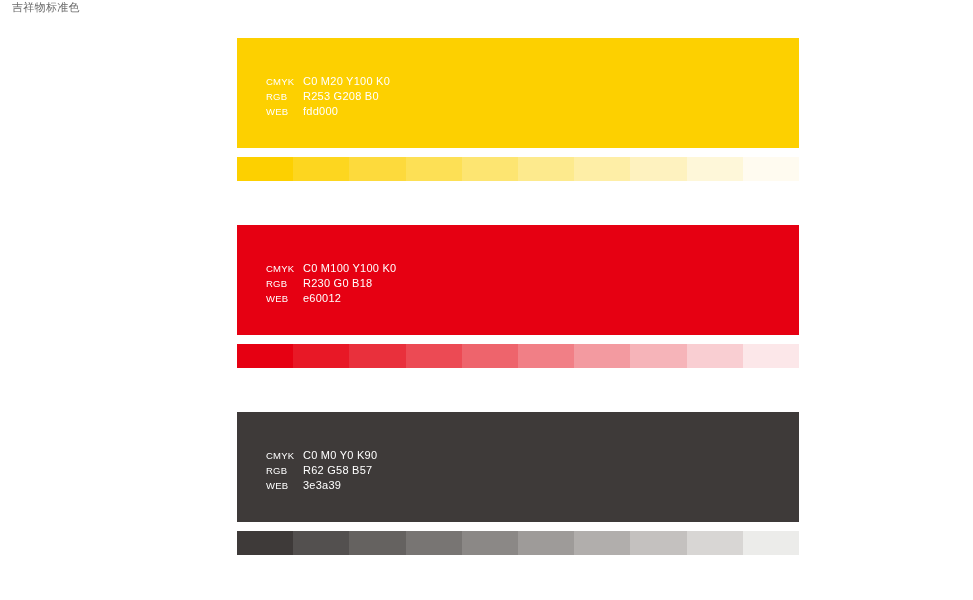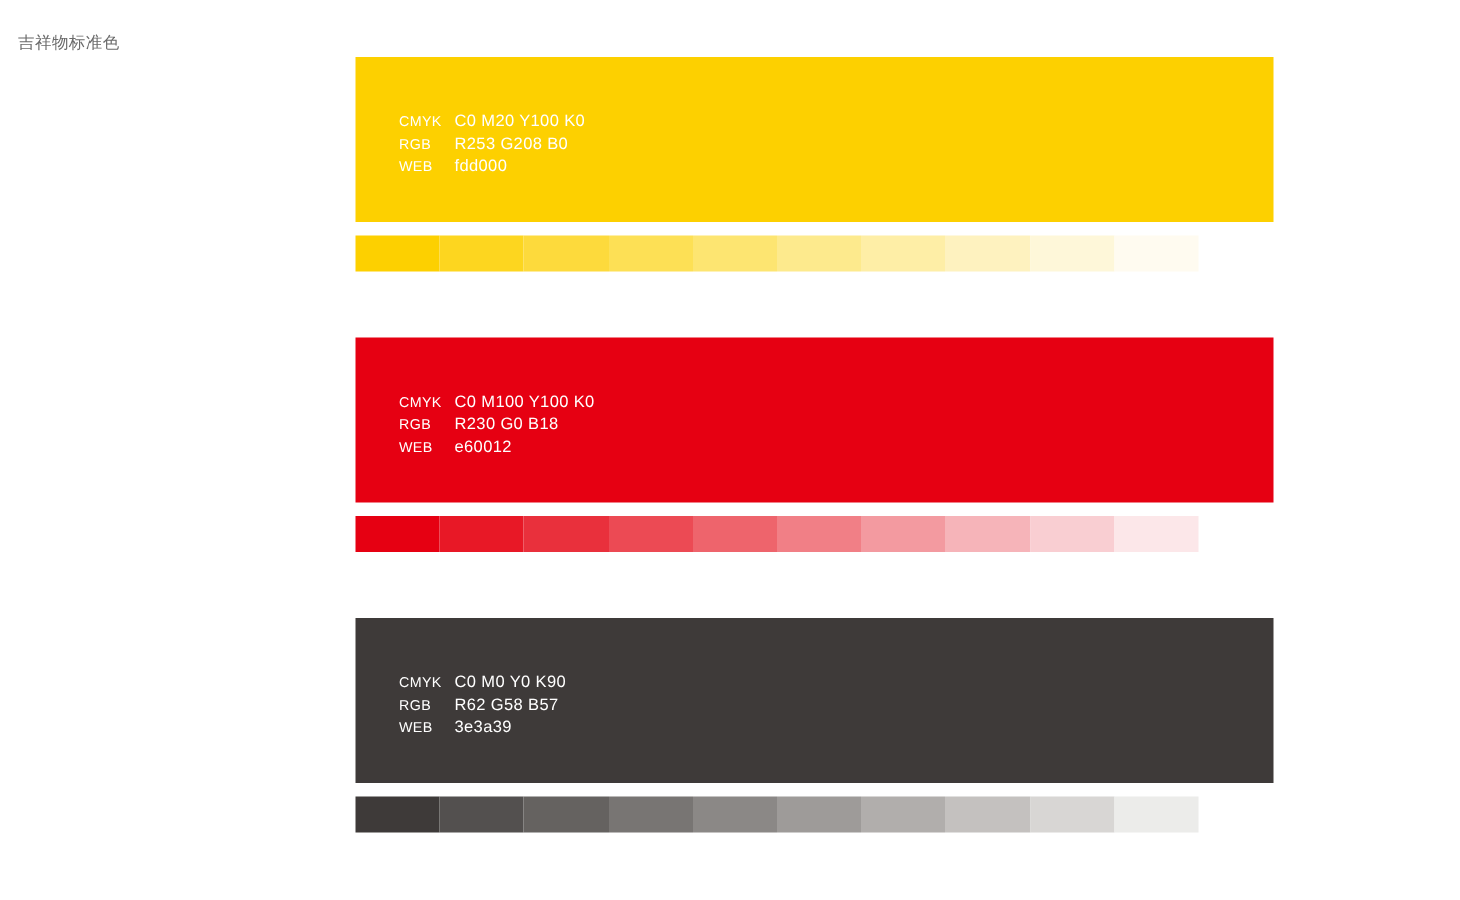--- a/index.html
+++ b/index.html
@@ -12,21 +12,21 @@
     width: 973px;
     height: 600px;
     position: relative;
     font-family: "Liberation Sans", "DejaVu Sans", sans-serif;
     overflow: hidden;
   }
 
   .page-header {
     position: absolute;
     left: 12px;
-    top: 22px;
+    top: 0;
     font-size: 11px;
     line-height: 14px;
     color: #6b6b6b;
     letter-spacing: 0.3px;
     white-space: nowrap;
   }
 
   .swatch-stack {
     position: absolute;
     left: 237px;
@@ -38,21 +38,21 @@
     position: relative;
     width: 562px;
   }
 
   .color-section + .color-section {
     margin-top: 44px;
   }
 
   .color-block {
     position: relative;
-    width: 612px;
+    width: 562px;
     height: 110px;
     box-sizing: border-box;
   }
 
   .color-specs {
     position: absolute;
     left: 29px;
     top: 36px;
     display: block;
   }

